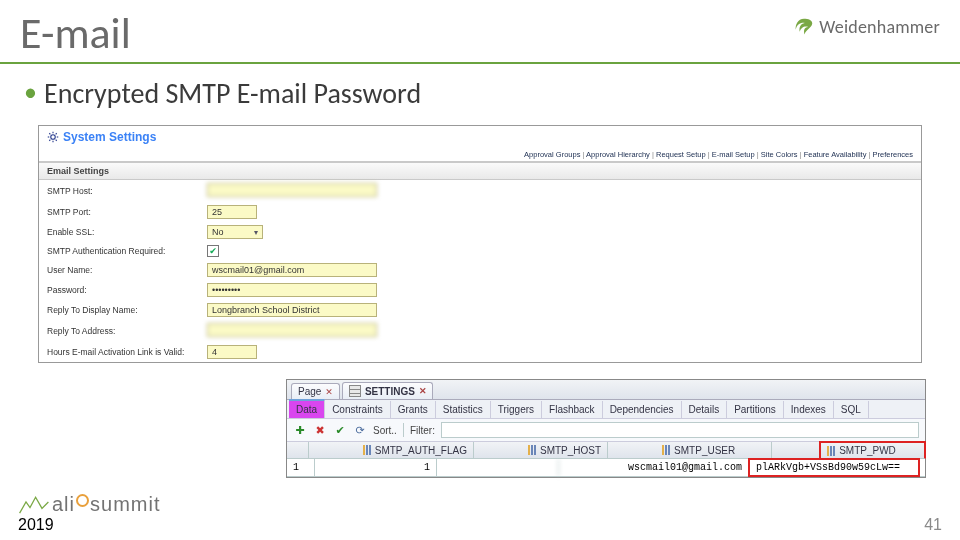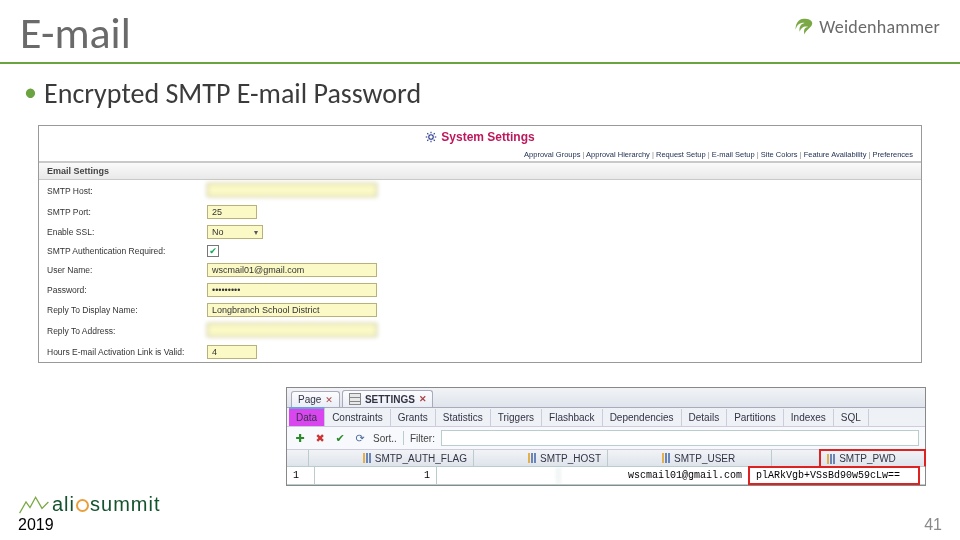--- a/index.html
+++ b/index.html
@@ -12,21 +12,21 @@
   .brand .logo svg { width: 100%; height: 100%; }
   .brand .name { font-size: 18px; color: #6a6a6a; font-family: Calibri, Arial, sans-serif; letter-spacing: .2px; }
 
   .hr-green { height: 2px; background: #6aa33f; margin: 2px 0 12px 0; }
 
   .bullet { padding: 0 40px 14px 44px; font-size: 28px; color: #3b3b3b; font-family: Calibri, Arial, sans-serif; position: relative; }
   .bullet::before { content: "•"; color: #6aa33f; position: absolute; left: 24px; top: 0; font-size: 26px; }
 
   
   .panel { border: 1px solid #999; margin: 0 38px; font-family: Arial, sans-serif; font-size: 10px; color: #333; background: #fff; }
-  .sys-title { display: flex; align-items: center; gap: 4px; padding: 4px 8px; font-weight: bold; color: #be185d; font-size: 12px; justify-content: center; }
+  .sys-title { display: flex; align-items: center; gap: 4px; padding: 4px 8px; font-weight: bold; color: #3b82f6; font-size: 12px; }
   .sys-gear { width: 12px; height: 12px; }
   .navlinks { text-align: right; padding: 2px 8px; border-bottom: 1px solid #c9c9c9; font-size: 7.5px; color: #235; }
   .navlinks span { cursor: pointer; }
   .navlinks .sep::after { content: " | "; color: #888; }
 
   .section-hdr { background: linear-gradient(#fafafa,#e9e9e9); border: 1px solid #c9c9c9; border-left: none; border-right: none; padding: 3px 8px; font-size: 9px; font-weight: bold; color: #444; }
 
   .form-row { display: flex; align-items: center; padding: 3px 8px; min-height: 18px; }
   .form-row .lbl { width: 160px; font-size: 8.5px; color: #333; }
   .form-row .ctl { }
@@ -36,21 +36,21 @@
   .sel { background: #fbfac6; border: 1px solid #b8b27a; height: 14px; width: 56px; font-size: 9px; padding: 0 4px; display: inline-flex; align-items: center; justify-content: space-between; }
   .sel::after { content: "▾"; font-size: 8px; color: #556; }
   .chk { width: 12px; height: 12px; border: 1px solid #777; display: inline-flex; align-items: center; justify-content: center; font-size: 9px; color: #1a5; background: #fff; }
   .chk::after { content: "✔"; }
 
   .btn-bar { display: flex; justify-content: space-between; padding: 6px 8px 8px 8px; border-top: 1px solid #e2e2e2; }
   .wbtn { background: linear-gradient(#fff,#d9e1ee); border: 1px solid #6b7fa3; color: #2a3d8f; font-size: 8px; padding: 2px 8px; border-radius: 2px; cursor: pointer; }
   .right-btns { display: flex; gap: 6px; }
 
   
-  .dbtool { margin: 24px 0 0 286px; width: 640px; border: 1px solid #888; font-family: Tahoma, Arial, sans-serif; font-size: 10px; background: #fff; }
+  .dbtool { margin: 16px 0 0 286px; width: 640px; border: 1px solid #888; font-family: Tahoma, Arial, sans-serif; font-size: 10px; background: #fff; }
   .tabs-row { display: flex; align-items: flex-end; background: linear-gradient(#f1f3f6,#dfe4ec); border-bottom: 1px solid #aab; padding: 2px 4px 0 4px; gap: 2px; }
   .tab { background: linear-gradient(#fcfcfe,#e9eef6); border: 1px solid #aab; border-bottom: none; border-radius: 3px 3px 0 0; padding: 2px 6px; display: inline-flex; align-items: center; gap: 4px; font-size: 10px; color: #334; cursor: pointer; }
   .tab .x { font-size: 9px; color: #a44; }
   .tab .tbl-ico { width: 12px; height: 12px; background: #e8e8e8; border: 1px solid #888; display: inline-block; position: relative; }
   .tab .tbl-ico::before { content:""; position:absolute; left:0; top:3px; right:0; border-top:1px solid #888; }
   .tab .tbl-ico::after { content:""; position:absolute; left:0; top:7px; right:0; border-top:1px solid #888; }
   .tab.bold { font-weight: bold; }
 
   .subtabs-row { display: flex; align-items: center; border-bottom: 1px solid #ccd; background: #eef1f6; font-size: 10px; color: #334; padding: 0 2px; }
   .subtab { padding: 3px 7px; border-right: 1px solid #ccd; cursor: pointer; }
@@ -81,21 +81,21 @@
   .grid-body .col { font-family: "Courier New", monospace; }
   .blur { filter: blur(2px); }
   .grid-body .col.c-pwd { border: 2px solid #d22; margin: -1px; }
   .grid-head .col.c-pwd { border: 2px solid #d22; border-bottom: 1px solid #bcc; margin: -1px; }
 
   
   .footer { position: absolute; left: 0; right: 0; bottom: 6px; display: flex; justify-content: space-between; align-items: flex-end; padding: 0 18px; }
   .footer .pageno { color: #8a8a8a; font-size: 16px; }
   .summit-logo { display: flex; align-items: flex-end; gap: 2px; font-family: Arial, sans-serif; }
   .summit-logo .mtn { width: 32px; height: 22px; }
-  .summit-logo .txt { font-size: 20px; color: #14532d; letter-spacing: 1px; display: flex; align-items: center; }
+  .summit-logo .txt { font-size: 20px; color: #737373; letter-spacing: 1px; display: flex; align-items: flex-start; }
   .summit-logo .txt .ring { display:inline-block; width:13px; height:13px; border:2px solid #e9a03c; border-radius:50%; margin: 0 1px; position: relative; top: 1px; }
 </style>
 </head>
 <body>
 
 <div class="slide-header">
   <div class="slide-title">E-mail</div>
   <div class="brand">
     <span class="logo">
       <svg viewBox="0 0 32 32">

